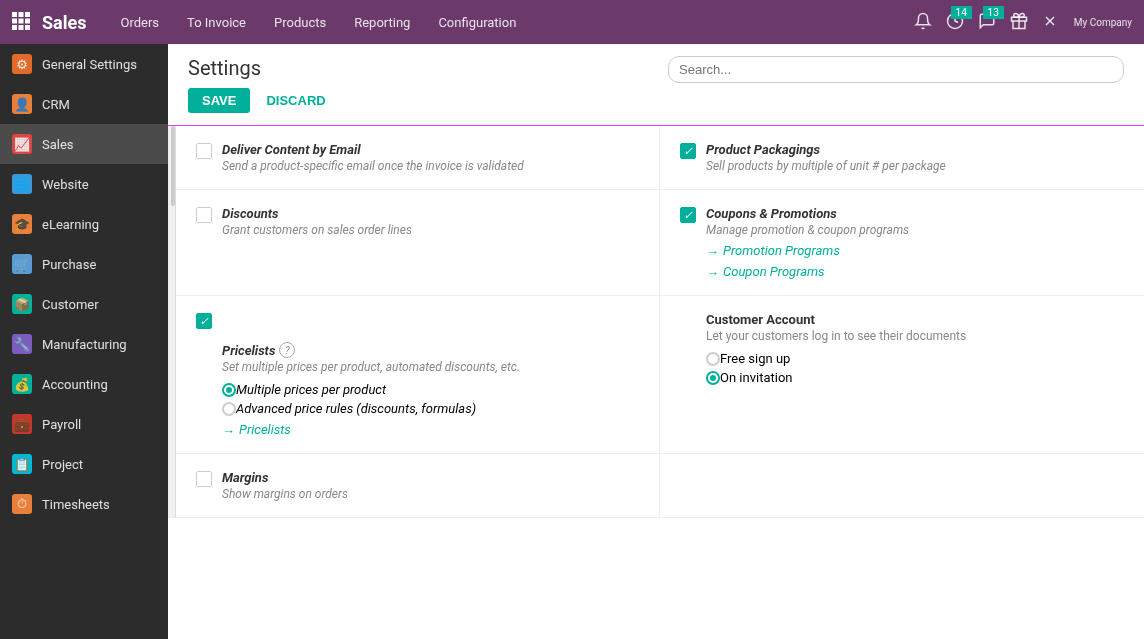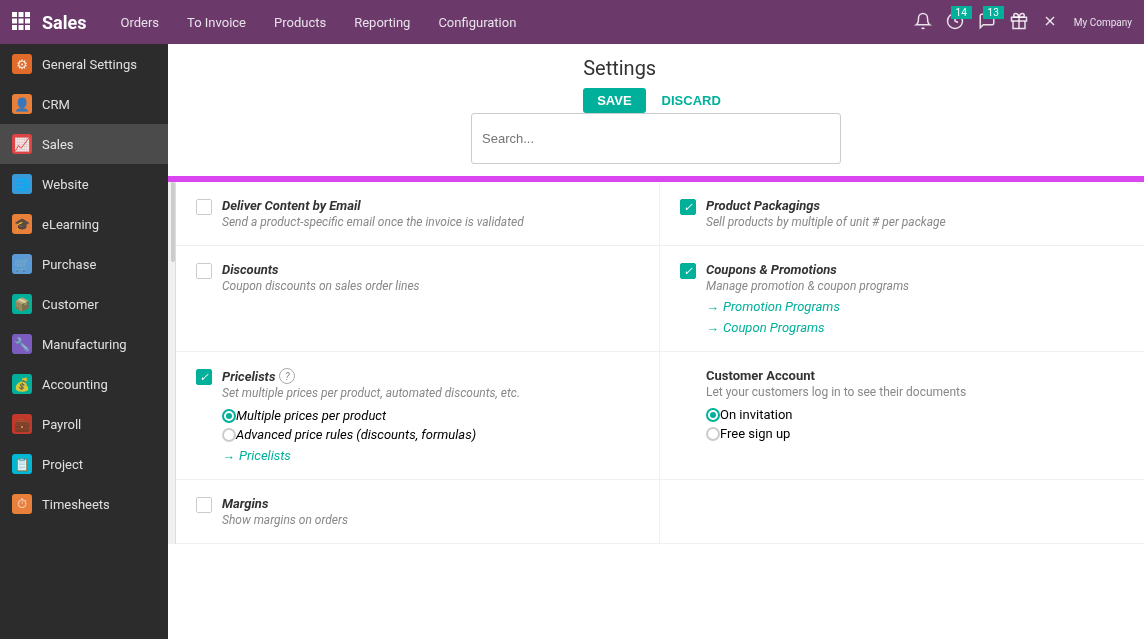--- a/index.html
+++ b/index.html
@@ -96,24 +96,24 @@
     .btn-discard {
       background: none;
       color: #00b09b;
       border: none;
       padding: 5px 8px;
       cursor: pointer;
       font-size: 13px;
       font-weight: bold;
     }
     .search-input {
-      width: 370px;
+      width: 456px;
       border: 1px solid #ccc;
-      padding: 17px 10px;
-      border-radius: 3px;
+      padding: 5px 10px;
+      border-radius: 11px;
       font-size: 13px;
       outline: none;
     }
 
     
     .section-divider {
       background: #f5f5f5;
       padding: 8px 20px;
       font-size: 14px;
       font-weight: bold;
@@ -343,21 +343,21 @@
       <span>Project</span>
     </div>
     <div class="sidebar-item">
       <div class="sidebar-icon" style="background:#e87f3a;">⏱</div>
       <span>Timesheets</span>
     </div>
   </div>
 
   <div class="main-content">
 
-    <div style="display:flex; align-items:center; justify-content:space-between; padding:12px 20px; border-bottom:6px solid #d946ef;flex-direction:column;">
+    <div style="display:flex; align-items:flex-start; justify-content:space-between; padding:12px 20px; border-bottom:1px solid #d946ef;">
       <div>
         <h1 class="page-title">Settings</h1>
         <div class="page-actions" style="margin-top:8px;">
           <button class="btn-save">SAVE</button>
           <button class="btn-discard">DISCARD</button>
         </div>
       </div>
       <div>
         <input class="search-input" type="text" placeholder="Search..." style="">
       </div>
@@ -394,21 +394,21 @@
         </div>
 
 
         <div class="settings-grid">
 
           <div class="setting-cell">
             <div class="setting-header">
               <div class="setting-checkbox"></div>
               <div>
                 <div class="setting-title">Discounts</div>
-                <div class="setting-desc">Coupon discounts on sales order lines</div>
+                <div class="setting-desc">Grant customers on sales order lines</div>
               </div>
             </div>
           </div>
 
           <div class="setting-cell">
             <div class="setting-header">
               <div class="setting-checkbox checked">✓</div>
               <div style="flex:1;">
                 <div class="setting-title">Coupons &amp; Promotions</div>
                 <div class="setting-desc">Manage promotion &amp; coupon programs</div>
@@ -420,21 +420,21 @@
                   <span>→</span>
                   <span>Coupon Programs</span>
                 </a>
               </div>
             </div>
           </div>
 
           <div class="setting-cell">
             <div class="setting-header">
               <div class="setting-checkbox checked">✓</div>
-              <div style="flex:1;">
+              <div style="flex:1;margin-top:30px;">
                 <div style="display:flex;align-items:center;">
                   <div class="setting-title">Pricelists</div>
                   <div class="help-icon">?</div>
                 </div>
                 <div class="setting-desc">Set multiple prices per product, automated discounts, etc.</div>
                 <div class="radio-group">
                   <div class="radio-option">
                     <div class="radio-btn selected"></div>
                     <span>Multiple prices per product</span>
                   </div>
@@ -450,26 +450,26 @@
               </div>
             </div>
           </div>
 
           <div class="setting-cell">
             <div style="padding-left:26px;">
               <div class="setting-title">Customer Account</div>
               <div class="setting-desc">Let your customers log in to see their documents</div>
               <div class="radio-group">
                 <div class="radio-option">
+                  <div class="radio-btn"></div>
+                  <span>Free sign up</span>
+                </div>
+                <div class="radio-option">
                   <div class="radio-btn selected"></div>
                   <span>On invitation</span>
-                </div>
-                <div class="radio-option">
-                  <div class="radio-btn"></div>
-                  <span>Free sign up</span>
                 </div>
               </div>
             </div>
           </div>
 
           <div class="setting-cell">
             <div class="setting-header">
               <div class="setting-checkbox"></div>
               <div>
                 <div class="setting-title">Margins</div>

